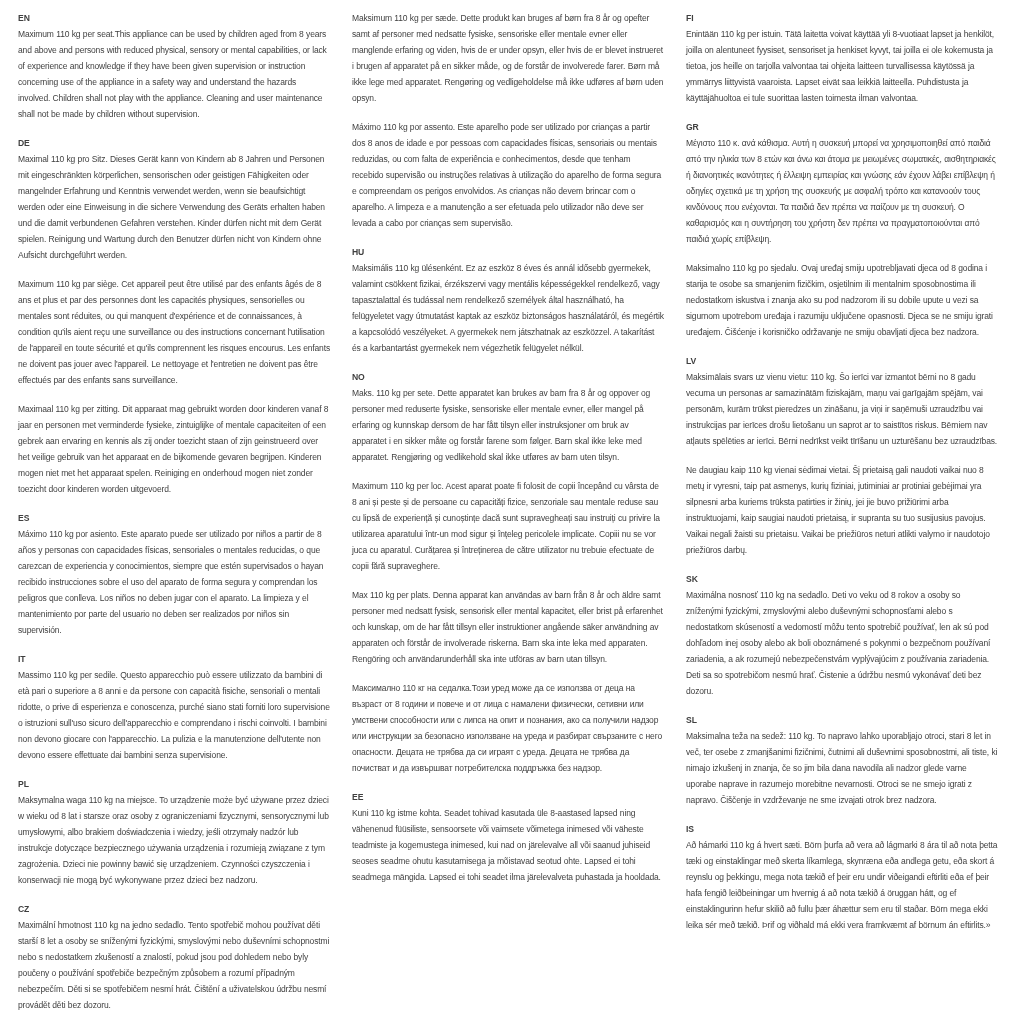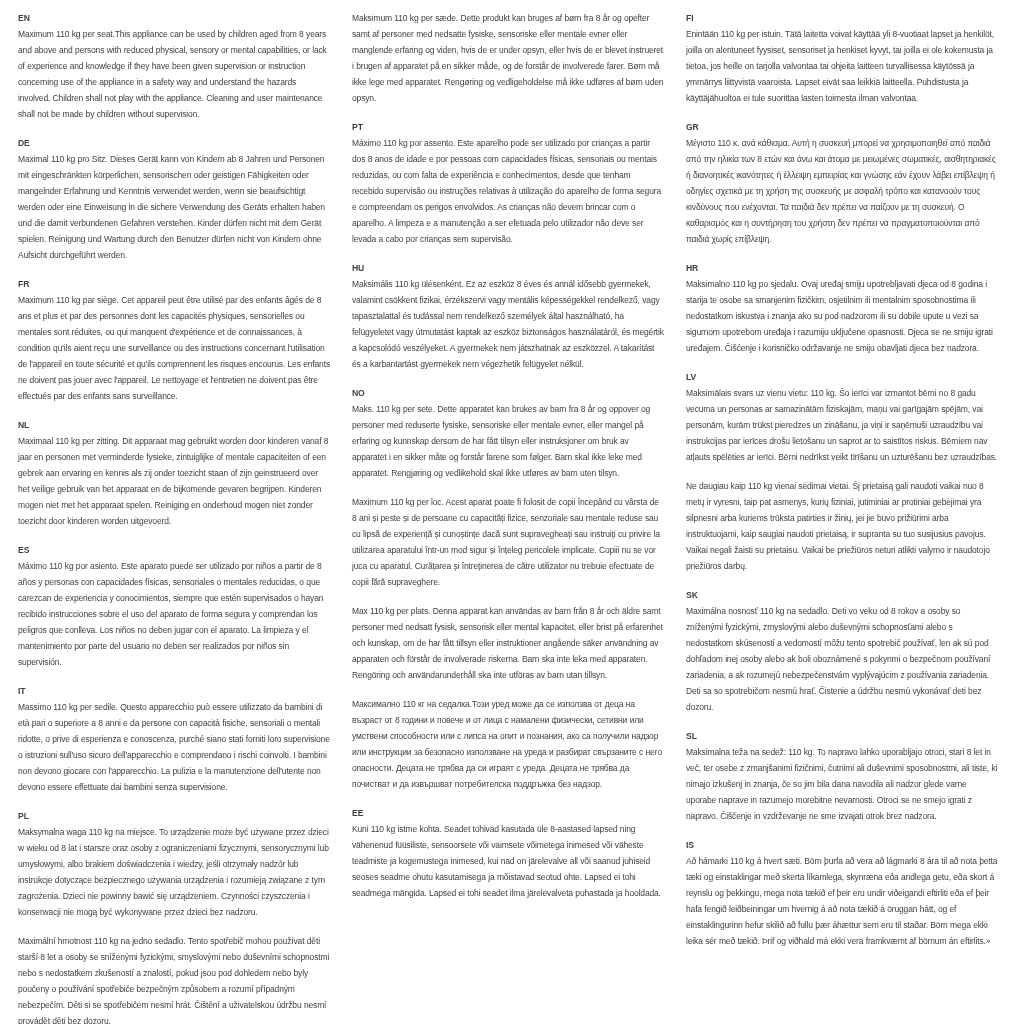--- a/index.html
+++ b/index.html
@@ -52,49 +52,47 @@
     <div class="column" id="col-0">
         <section class="lang-section">
           <div class="lang-code">EN</div>
           <p class="lang-text">Maximum 110 kg per seat.This appliance can be used by children aged from 8 years and above and persons with reduced physical, sensory or mental capabilities, or lack of experience and knowledge if they have been given supervision or instruction concerning use of the appliance in a safety way and understand the hazards involved. Children shall not play with the appliance. Cleaning and user maintenance shall not be made by children without supervision.</p>
         </section>
         <section class="lang-section">
           <div class="lang-code">DE</div>
           <p class="lang-text">Maximal 110 kg pro Sitz. Dieses Gerät kann von Kindern ab 8 Jahren und Personen mit eingeschränkten körperlichen, sensorischen oder geistigen Fähigkeiten oder mangelnder Erfahrung und Kenntnis verwendet werden, wenn sie beaufsichtigt werden oder eine Einweisung in die sichere Verwendung des Geräts erhalten haben und die damit verbundenen Gefahren verstehen. Kinder dürfen nicht mit dem Gerät spielen. Reinigung und Wartung durch den Benutzer dürfen nicht von Kindern ohne Aufsicht durchgeführt werden.</p>
         </section>
         <section class="lang-section">
-          <div class="lang-code">FR</div>
           <p class="lang-text">Maximum 110 kg par siège. Cet appareil peut être utilisé par des enfants âgés de 8 ans et plus et par des personnes dont les capacités physiques, sensorielles ou mentales sont réduites, ou qui manquent d'expérience et de connaissances, à condition qu'ils aient reçu une surveillance ou des instructions concernant l'utilisation de l'appareil en toute sécurité et qu'ils comprennent les risques encourus. Les enfants ne doivent pas jouer avec l'appareil. Le nettoyage et l'entretien ne doivent pas être effectués par des enfants sans surveillance.</p>
         </section>
         <section class="lang-section">
-          <div class="lang-code">NL</div>
           <p class="lang-text">Maximaal 110 kg per zitting. Dit apparaat mag gebruikt worden door kinderen vanaf 8 jaar en personen met verminderde fysieke, zintuiglijke of mentale capaciteiten of een gebrek aan ervaring en kennis als zij onder toezicht staan of zijn geinstrueerd over het veilige gebruik van het apparaat en de bijkomende gevaren begrijpen. Kinderen mogen niet met het apparaat spelen. Reiniging en onderhoud mogen niet zonder toezicht door kinderen worden uitgevoerd.</p>
         </section>
         <section class="lang-section">
           <div class="lang-code">ES</div>
           <p class="lang-text">Máximo 110 kg por asiento. Este aparato puede ser utilizado por niños a partir de 8 años y personas con capacidades físicas, sensoriales o mentales reducidas, o que carezcan de experiencia y conocimientos, siempre que estén supervisados o hayan recibido instrucciones sobre el uso del aparato de forma segura y comprendan los peligros que conlleva. Los niños no deben jugar con el aparato. La limpieza y el mantenimiento por parte del usuario no deben ser realizados por niños sin supervisión.</p>
         </section>
         <section class="lang-section">
           <div class="lang-code">IT</div>
           <p class="lang-text">Massimo 110 kg per sedile. Questo apparecchio può essere utilizzato da bambini di età pari o superiore a 8 anni e da persone con capacità fisiche, sensoriali o mentali ridotte, o prive di esperienza e conoscenza, purché siano stati forniti loro supervisione o istruzioni sull'uso sicuro dell'apparecchio e comprendano i rischi coinvolti. I bambini non devono giocare con l'apparecchio. La pulizia e la manutenzione dell'utente non devono essere effettuate dai bambini senza supervisione.</p>
         </section>
         <section class="lang-section">
           <div class="lang-code">PL</div>
           <p class="lang-text">Maksymalna waga 110 kg na miejsce. To urządzenie może być używane przez dzieci w wieku od 8 lat i starsze oraz osoby z ograniczeniami fizycznymi, sensorycznymi lub umysłowymi, albo brakiem doświadczenia i wiedzy, jeśli otrzymały nadzór lub instrukcje dotyczące bezpiecznego używania urządzenia i rozumieją związane z tym zagrożenia. Dzieci nie powinny bawić się urządzeniem. Czynności czyszczenia i konserwacji nie mogą być wykonywane przez dzieci bez nadzoru.</p>
         </section>
         <section class="lang-section">
+          <div class="lang-code">CZ</div>
           <p class="lang-text">Maximální hmotnost 110 kg na jedno sedadlo. Tento spotřebič mohou používat děti starší 8 let a osoby se sníženými fyzickými, smyslovými nebo duševními schopnostmi nebo s nedostatkem zkušeností a znalostí, pokud jsou pod dohledem nebo byly poučeny o používání spotřebiče bezpečným způsobem a rozumí případným nebezpečím. Děti si se spotřebičem nesmí hrát. Čištění a uživatelskou údržbu nesmí provádět děti bez dozoru.</p>
         </section>
       </div>
     <div class="column" id="col-1">
         <section class="lang-section">
           <p class="lang-text">Maksimum 110 kg per sæde. Dette produkt kan bruges af børn fra 8 år og opefter samt af personer med nedsatte fysiske, sensoriske eller mentale evner eller manglende erfaring og viden, hvis de er under opsyn, eller hvis de er blevet instrueret i brugen af apparatet på en sikker måde, og de forstår de involverede farer. Børn må ikke lege med apparatet. Rengøring og vedligeholdelse må ikke udføres af børn uden opsyn.</p>
         </section>
         <section class="lang-section">
-          <div class="lang-code">PT</div>
           <p class="lang-text">Máximo 110 kg por assento. Este aparelho pode ser utilizado por crianças a partir dos 8 anos de idade e por pessoas com capacidades físicas, sensoriais ou mentais reduzidas, ou com falta de experiência e conhecimentos, desde que tenham recebido supervisão ou instruções relativas à utilização do aparelho de forma segura e compreendam os perigos envolvidos. As crianças não devem brincar com o aparelho. A limpeza e a manutenção a ser efetuada pelo utilizador não deve ser levada a cabo por crianças sem supervisão.</p>
         </section>
         <section class="lang-section">
           <div class="lang-code">HU</div>
           <p class="lang-text">Maksimális 110 kg ülésenként. Ez az eszköz 8 éves és annál idősebb gyermekek, valamint csökkent fizikai, érzékszervi vagy mentális képességekkel rendelkező, vagy tapasztalattal és tudással nem rendelkező személyek által használható, ha felügyeletet vagy útmutatást kaptak az eszköz biztonságos használatáról, és megértik a kapcsolódó veszélyeket. A gyermekek nem játszhatnak az eszközzel. A takarítást és a karbantartást gyermekek nem végezhetik felügyelet nélkül.</p>
         </section>
         <section class="lang-section">
           <div class="lang-code">NO</div>
           <p class="lang-text">Maks. 110 kg per sete. Dette apparatet kan brukes av barn fra 8 år og oppover og personer med reduserte fysiske, sensoriske eller mentale evner, eller mangel på erfaring og kunnskap dersom de har fått tilsyn eller instruksjoner om bruk av apparatet i en sikker måte og forstår farene som følger. Barn skal ikke leke med apparatet. Rengjøring og vedlikehold skal ikke utføres av barn uten tilsyn.</p>
         </section>
@@ -115,21 +113,20 @@
     <div class="column" id="col-2">
         <section class="lang-section">
           <div class="lang-code">FI</div>
           <p class="lang-text">Enintään 110 kg per istuin. Tätä laitetta voivat käyttää yli 8-vuotiaat lapset ja henkilöt, joilla on alentuneet fyysiset, sensoriset ja henkiset kyvyt, tai joilla ei ole kokemusta ja tietoa, jos heille on tarjolla valvontaa tai ohjeita laitteen turvallisessa käytössä ja ymmärrys liittyvistä vaaroista. Lapset eivät saa leikkiä laitteella. Puhdistusta ja käyttäjähuoltoa ei tule suorittaa lasten toimesta ilman valvontaa.</p>
         </section>
         <section class="lang-section">
           <div class="lang-code">GR</div>
           <p class="lang-text">Μέγιστο 110 κ. ανά κάθισμα. Αυτή η συσκευή μπορεί να χρησιμοποιηθεί από παιδιά από την ηλικία των 8 ετών και άνω και άτομα με μειωμένες σωματικές, αισθητηριακές ή διανοητικές ικανότητες ή έλλειψη εμπειρίας και γνώσης εάν έχουν λάβει επίβλεψη ή οδηγίες σχετικά με τη χρήση της συσκευής με ασφαλή τρόπο και κατανοούν τους κινδύνους που ενέχονται. Τα παιδιά δεν πρέπει να παίζουν με τη συσκευή. Ο καθαρισμός και η συντήρηση του χρήστη δεν πρέπει να πραγματοποιούνται από παιδιά χωρίς επίβλεψη.</p>
         </section>
         <section class="lang-section">
-          <div class="lang-code">HR</div>
           <p class="lang-text">Maksimalno 110 kg po sjedalu. Ovaj uređaj smiju upotrebljavati djeca od 8 godina i starija te osobe sa smanjenim fizičkim, osjetilnim ili mentalnim sposobnostima ili nedostatkom iskustva i znanja ako su pod nadzorom ili su dobile upute u vezi sa sigurnom upotrebom uređaja i razumiju uključene opasnosti. Djeca se ne smiju igrati uređajem. Čišćenje i korisničko održavanje ne smiju obavljati djeca bez nadzora.</p>
         </section>
         <section class="lang-section">
           <div class="lang-code">LV</div>
           <p class="lang-text">Maksimālais svars uz vienu vietu: 110 kg. Šo ierīci var izmantot bērni no 8 gadu vecuma un personas ar samazinātām fiziskajām, maņu vai garīgajām spējām, vai personām, kurām trūkst pieredzes un zināšanu, ja viņi ir saņēmuši uzraudzību vai instrukcijas par ierīces drošu lietošanu un saprot ar to saistītos riskus. Bērniem nav atļauts spēlēties ar ierīci. Bērni nedrīkst veikt tīrīšanu un uzturēšanu bez uzraudzības.</p>
         </section>
         <section class="lang-section">
           <p class="lang-text">Ne daugiau kaip 110 kg vienai sėdimai vietai. Šį prietaisą gali naudoti vaikai nuo 8 metų ir vyresni, taip pat asmenys, kurių fiziniai, jutiminiai ar protiniai gebėjimai yra silpnesni arba kuriems trūksta patirties ir žinių, jei jie buvo prižiūrimi arba instruktuojami, kaip saugiai naudoti prietaisą, ir supranta su tuo susijusius pavojus. Vaikai negali žaisti su prietaisu. Vaikai be priežiūros neturi atlikti valymo ir naudotojo priežiūros darbų.</p>
         </section>
         <section class="lang-section">

